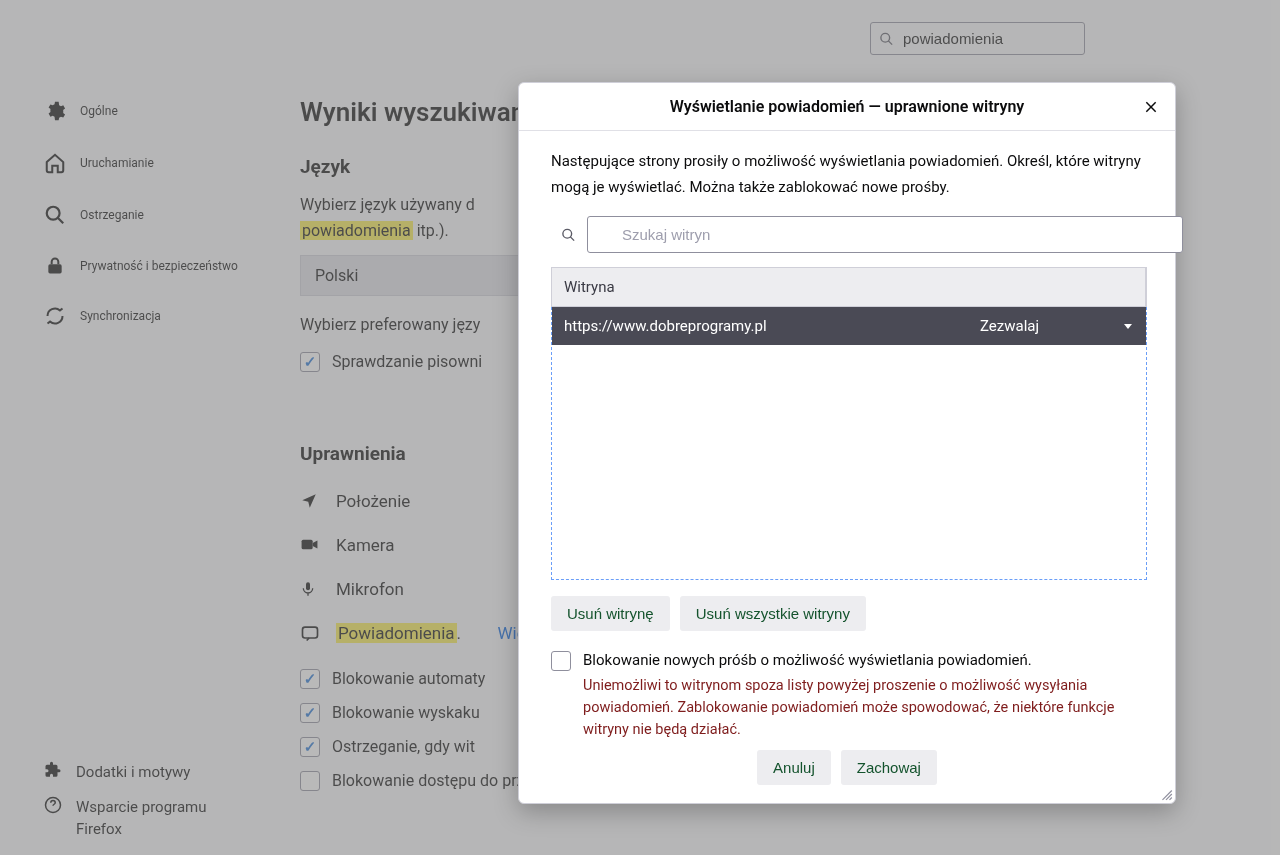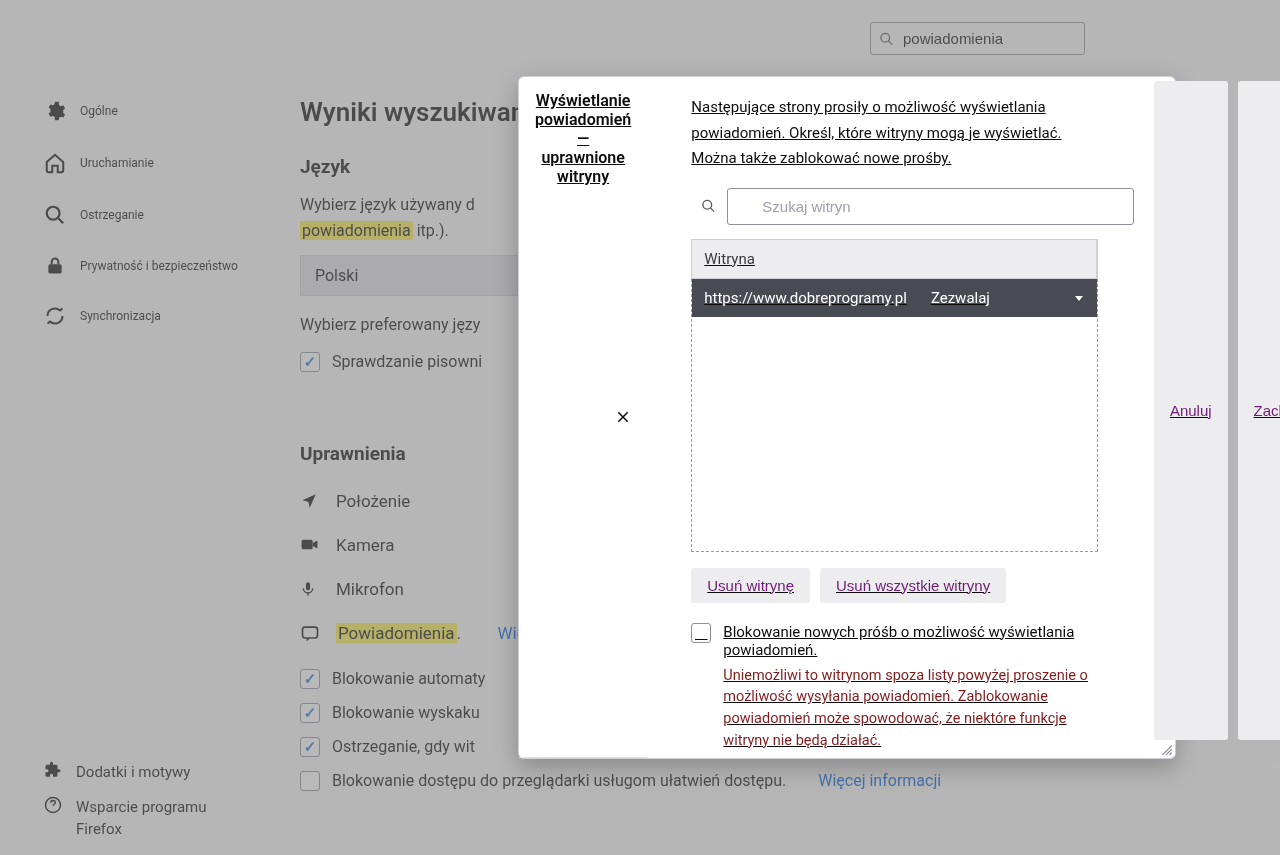--- a/index.html
+++ b/index.html
@@ -122,49 +122,49 @@
     gap: 14px;
     padding: 12px 0;
     font-size: 17px;
   }
   .perm-row .ico { width: 22px; display: inline-flex; }
   .link { color: #0060df; cursor: pointer; }
   
   .dialog {
     position: absolute;
     left: 518px;
-    top: 76px;
+    top: 82px;
     width: 658px;
     background: #fff;
     border: 1px solid #cfcfd8;
     border-radius: 6px;
     box-shadow: 0 8px 24px rgba(0,0,0,0.25);
     z-index: 10;
     display: flex;
-    text-decoration: underline;
+    flex-direction: column;
   }
   .dialog-header {
     position: relative;
     text-align: center;
     padding: 14px 16px;
     font-size: 16px;
     font-weight: 600;
     border-bottom: 1px solid #e0e0e6;
   }
   .dialog-close {
     position: absolute;
     right: 10px; top: 50%;
     transform: translateY(-50%);
     cursor: pointer;
     width: 28px; height: 28px;
     display: flex; align-items: center; justify-content: center;
     color: #0c0c0d;
   }
   .dialog-body {
-    padding: 18px 28px 0 44px;
+    padding: 18px 28px 0 32px;
   }
   .dialog-body p { font-size: 15px; color: #0c0c0d; line-height: 1.7; margin-bottom: 16px;}
   .search-sites {
     position: relative;
     margin-bottom: 14px;
   }
   .search-sites input {
     width: 100%;
     padding: 9px 10px 9px 34px;
     border: 1px solid #8f8f9d;
@@ -209,21 +209,21 @@
     gap: 10px;
     margin: 16px 0 18px 0;
   }
   .btn {
     background: #ededf0;
     border: none;
     padding: 9px 16px;
     font-size: 15px;
     border-radius: 3px;
     cursor: pointer;
-    color: #701a75;
+    color: #14532d;
   }
   .block-row {
     display: flex;
     gap: 12px;
     align-items: flex-start;
     padding: 2px 0 6px 0;
   }
   .block-desc { font-size: 14.5px; color: #7f1d1d; line-height: 1.5; margin-top: 6px; }
   .dialog-footer {
     padding: 4px 28px 18px 28px;

